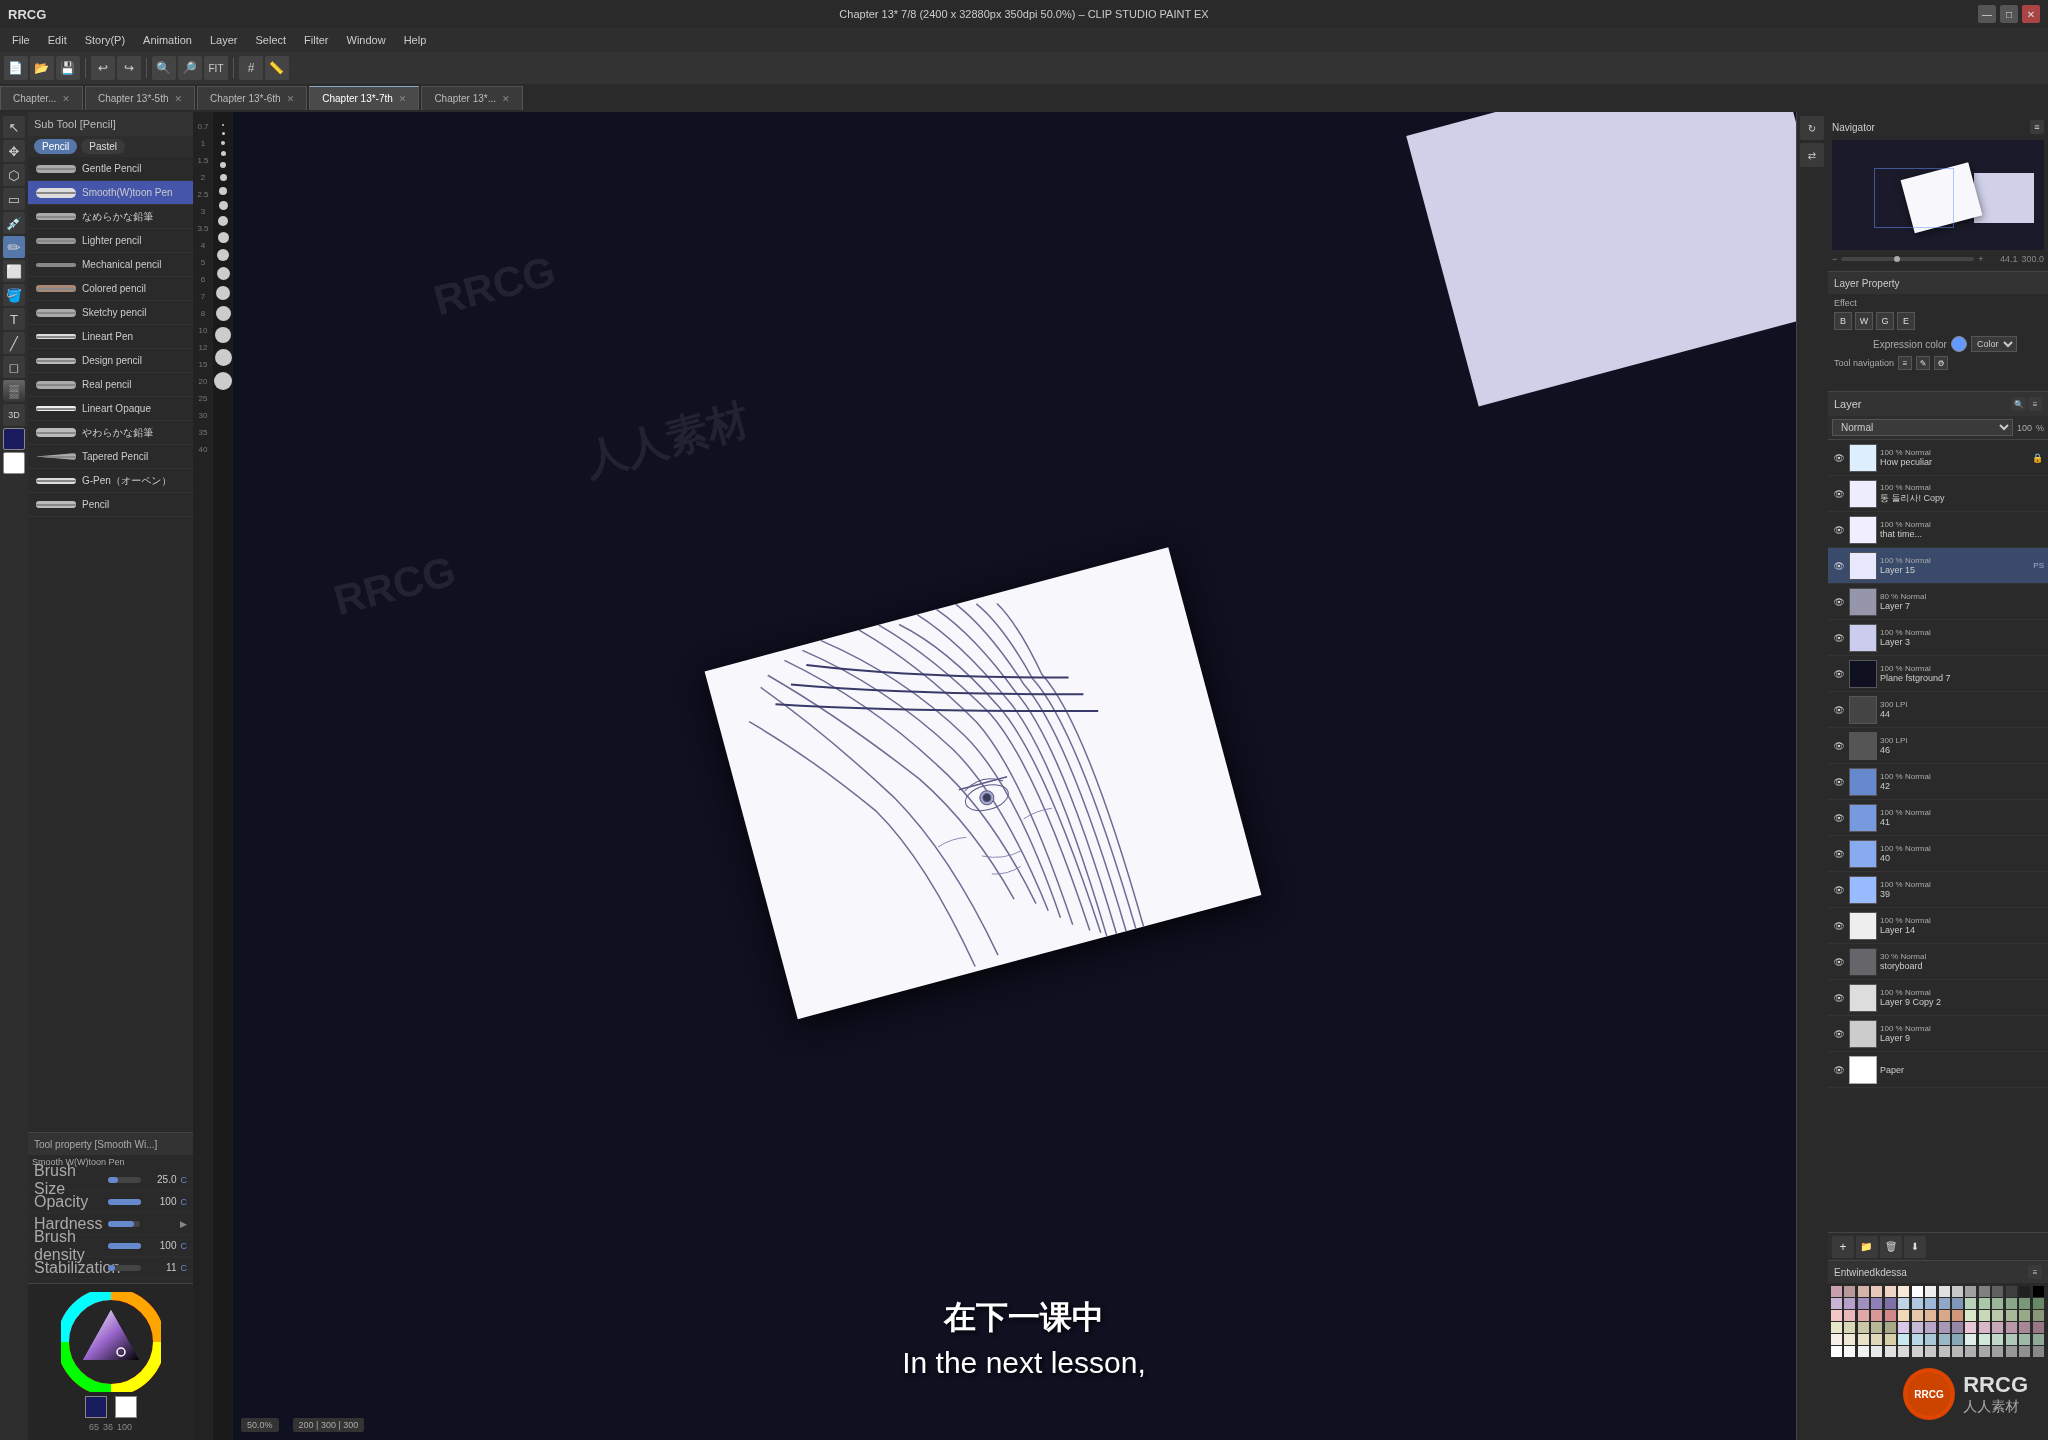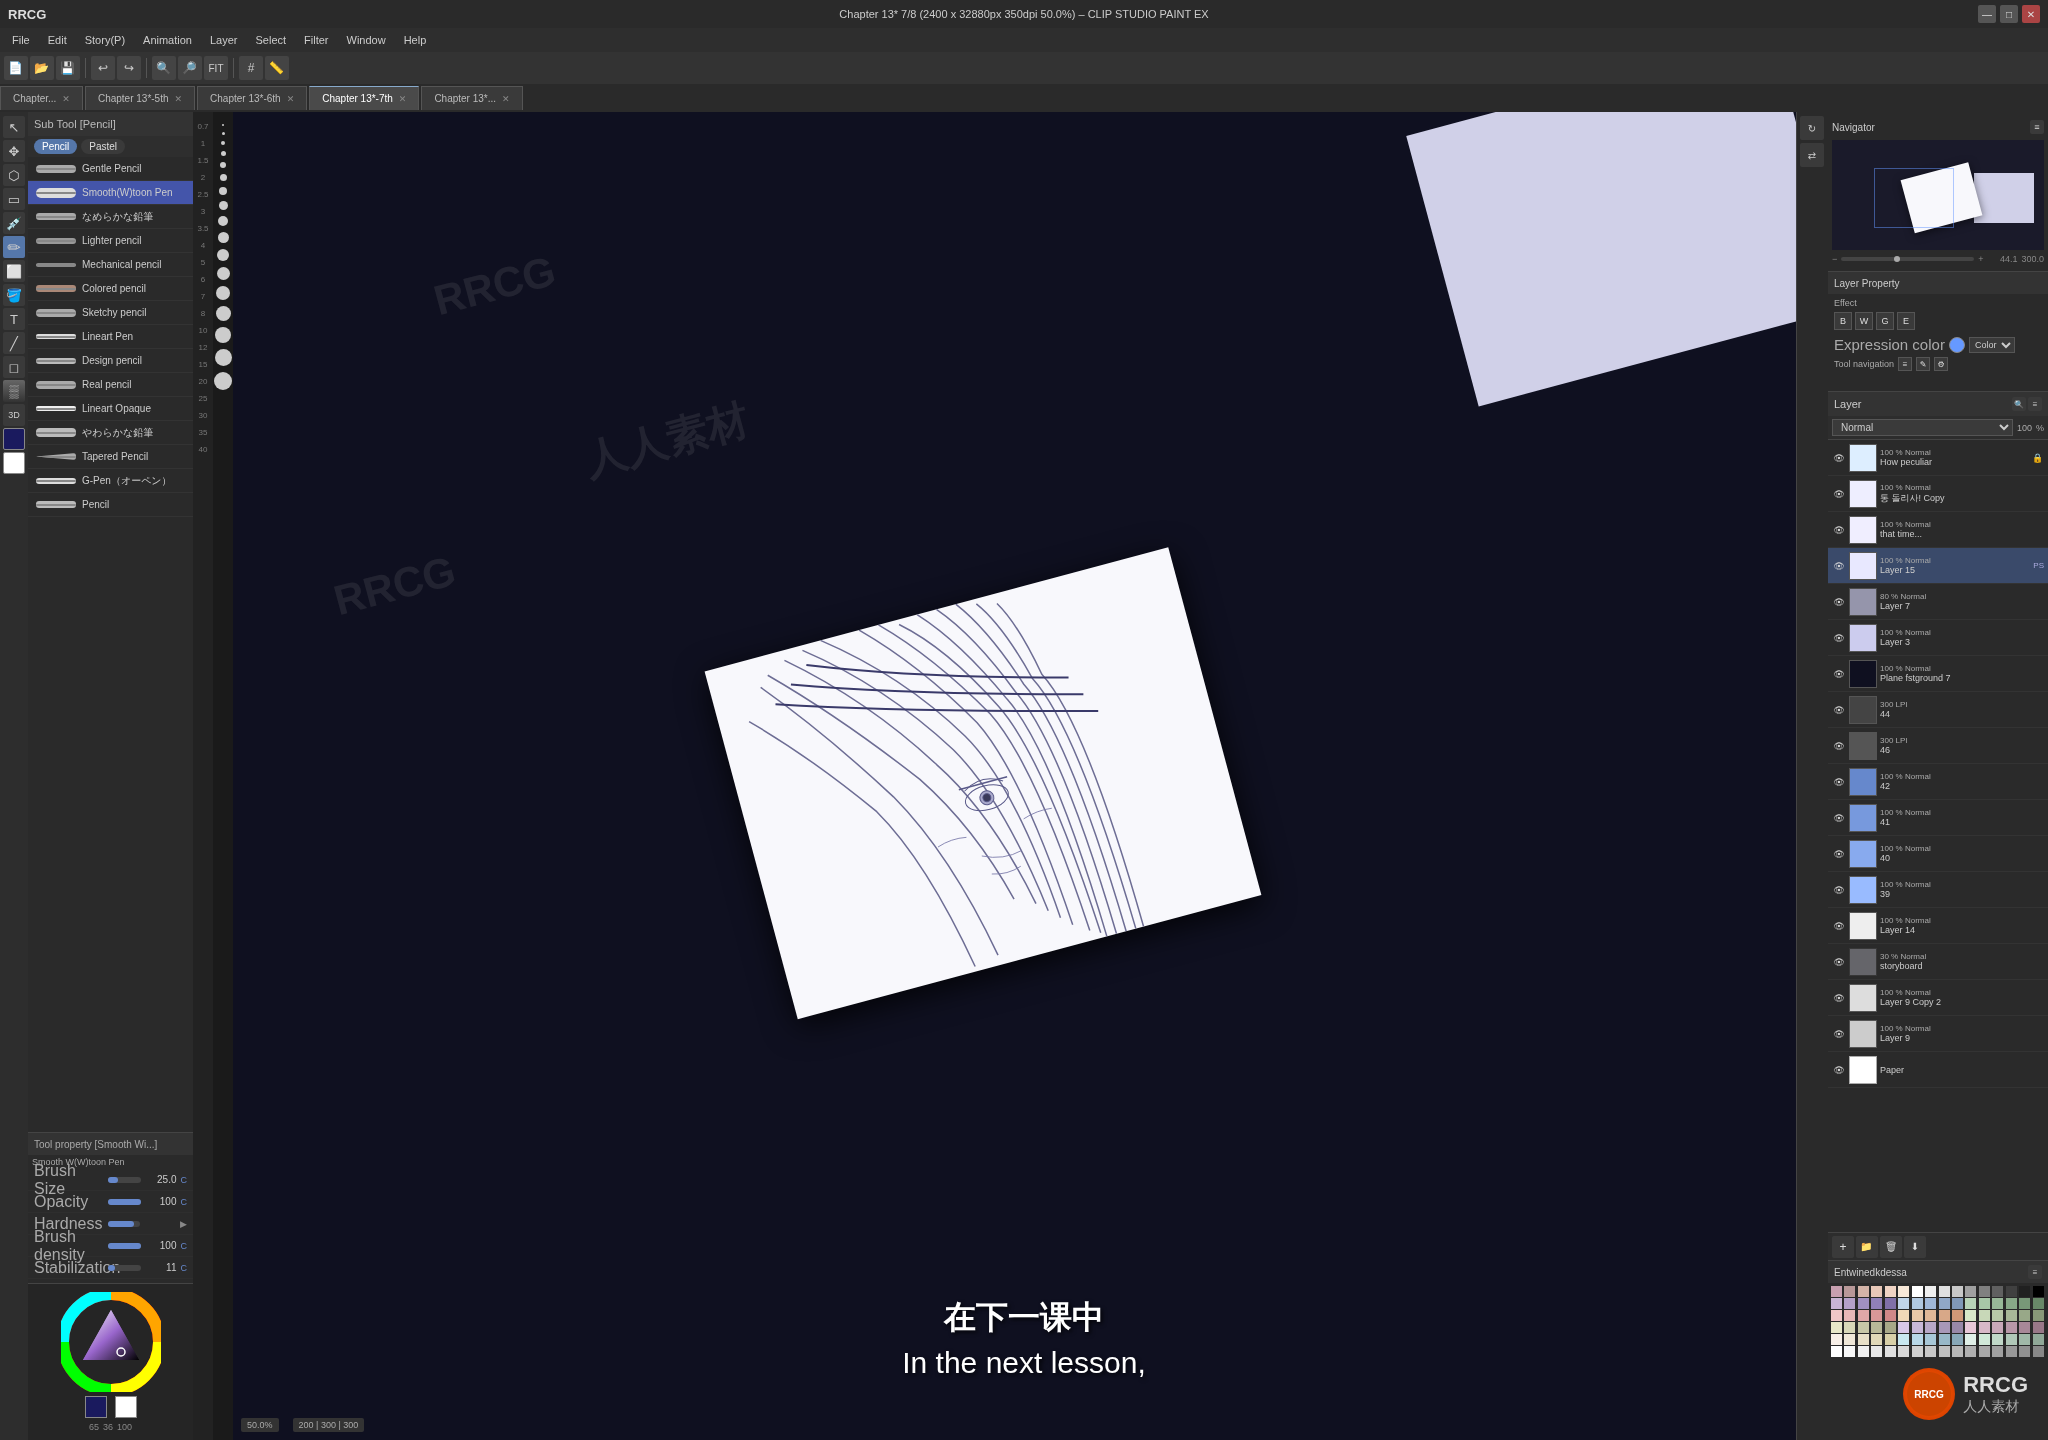--- a/index.html
+++ b/index.html
@@ -858,21 +858,21 @@
         <div style="display:flex; align-items:center; gap:4px; margin-bottom:4px;">
           <span style="font-size:9px; color:#aaa;">Effect</span>
         </div>
         <div style="display:flex; gap:3px; flex-wrap:wrap;">
           <div style="width:18px; height:18px; background:#3a3a3a; border:1px solid #555; display:flex; align-items:center; justify-content:center; font-size:9px; cursor:pointer;">B</div>
           <div style="width:18px; height:18px; background:#3a3a3a; border:1px solid #555; display:flex; align-items:center; justify-content:center; font-size:9px; cursor:pointer;">W</div>
           <div style="width:18px; height:18px; background:#3a3a3a; border:1px solid #555; display:flex; align-items:center; justify-content:center; font-size:9px; cursor:pointer;">G</div>
           <div style="width:18px; height:18px; background:#3a3a3a; border:1px solid #555; display:flex; align-items:center; justify-content:center; font-size:9px; cursor:pointer;">E</div>
         </div>
         <div style="display:flex; align-items:center; gap:4px; margin-top:6px;">
-          <span style="font-size:15px; color:#aaa;">Expression color</span>
+          <span style="font-size:10px; color:#aaa;margin-left:39px;">Expression color</span>
           <div style="width:16px; height:16px; border-radius:50%; background:#6699ff; border:1px solid #888;"></div>
           <select style="background:#3a3a3a; border:1px solid #555; color:#ccc; font-size:9px; padding:1px;">
             <option>Color</option>
           </select>
         </div>
         <div style="display:flex; align-items:center; gap:4px; margin-top:4px;">
           <span style="font-size:9px; color:#aaa;">Tool navigation</span>
           <div style="width:14px; height:14px; background:#3a3a3a; border:1px solid #555; display:flex; align-items:center; justify-content:center; font-size:8px; cursor:pointer;">≡</div>
           <div style="width:14px; height:14px; background:#3a3a3a; border:1px solid #555; display:flex; align-items:center; justify-content:center; font-size:8px; cursor:pointer;">✎</div>
           <div style="width:14px; height:14px; background:#3a3a3a; border:1px solid #555; display:flex; align-items:center; justify-content:center; font-size:8px; cursor:pointer;">⚙</div>

